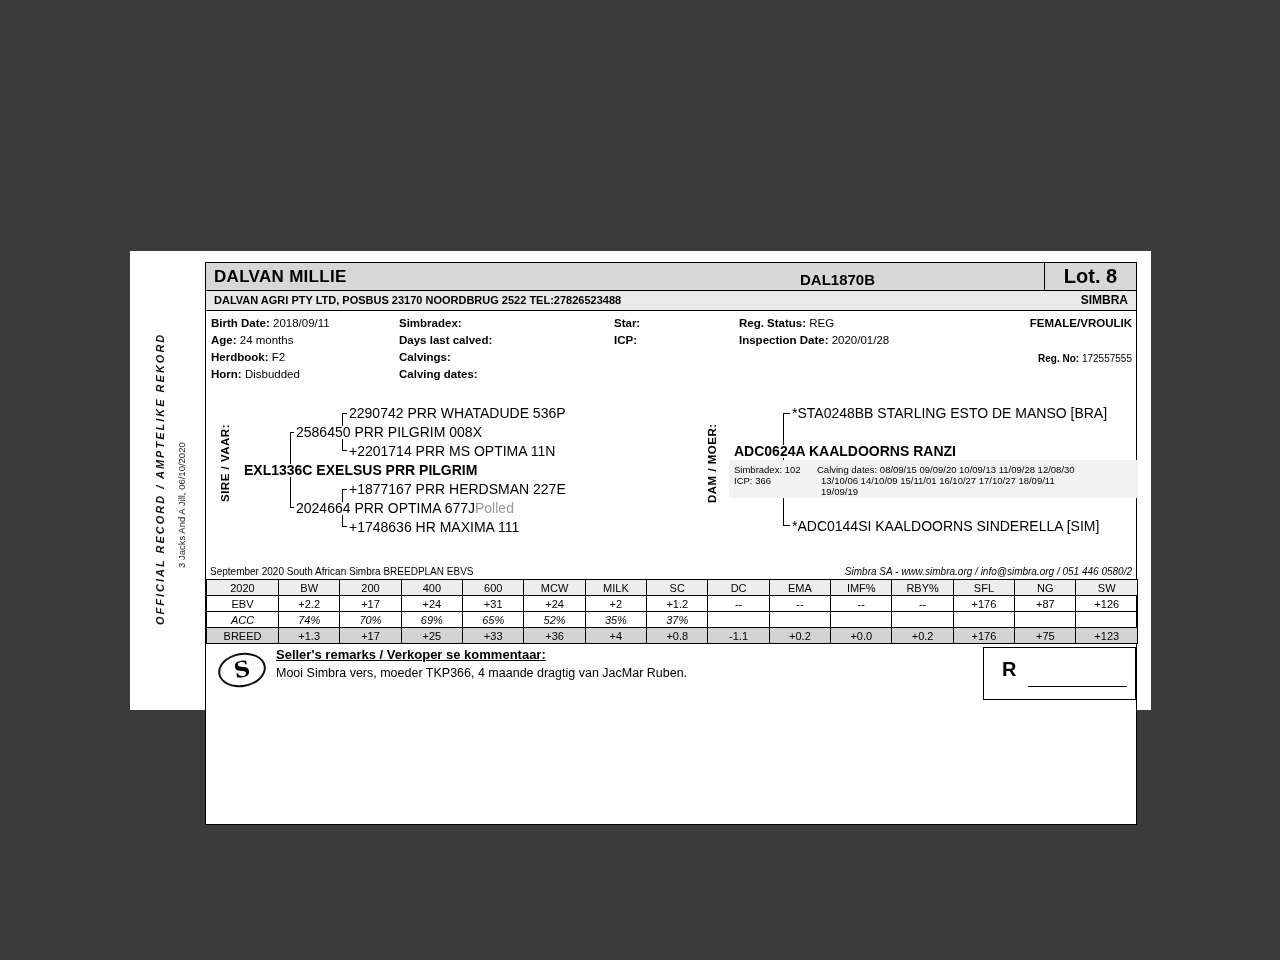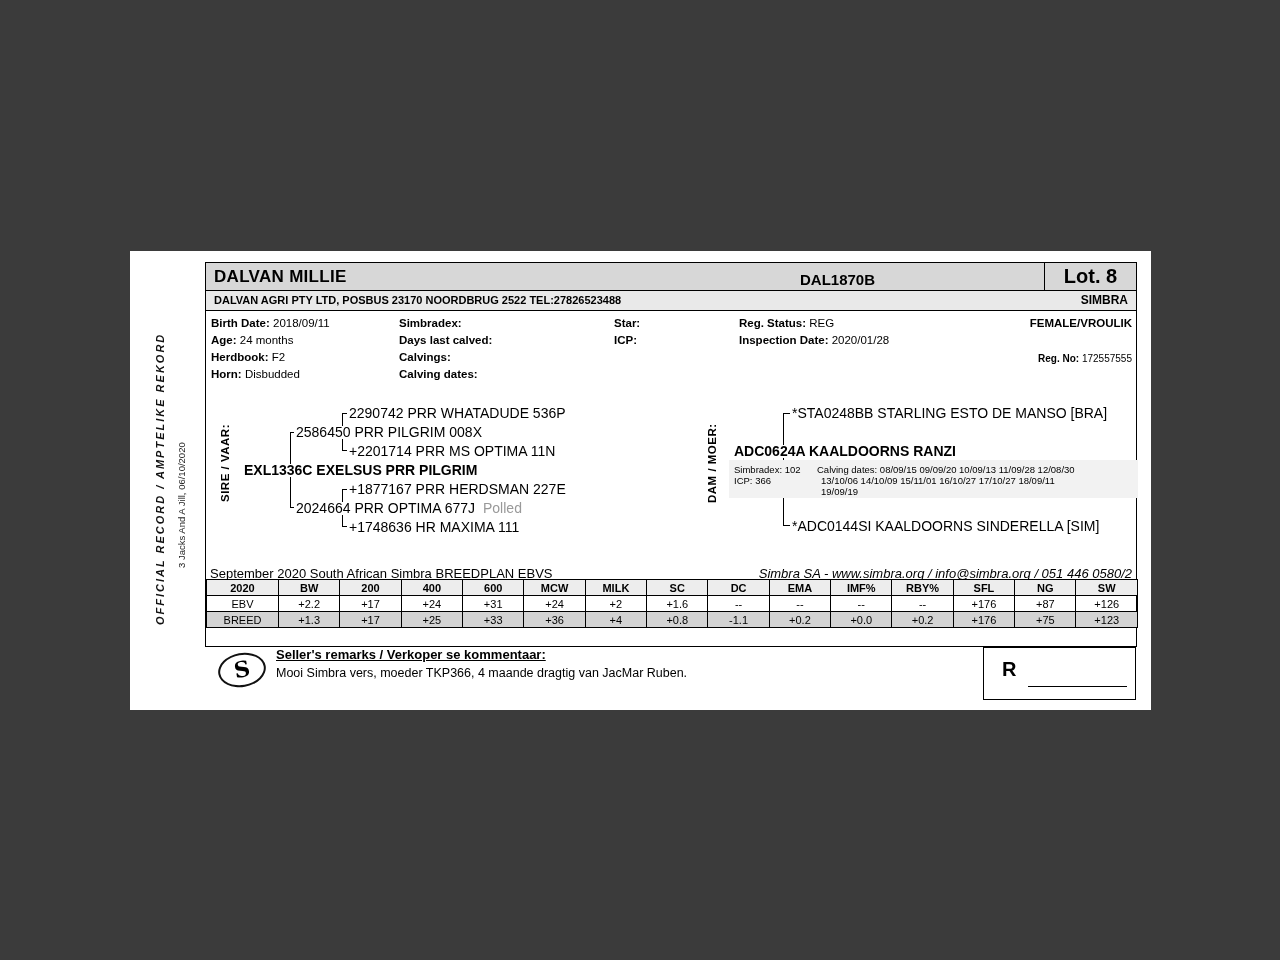--- a/index.html
+++ b/index.html
@@ -1,46 +1,46 @@
 <!DOCTYPE html>
 <html><head>
 <meta charset="utf-8">
 <style>
   *{margin:0;padding:0;box-sizing:border-box}
   html,body{width:1280px;height:960px}
   body{background:#3b3b3b;font-family:"Liberation Sans",sans-serif;position:relative;overflow:hidden;color:#000}
   .card{position:absolute;left:130px;top:251px;width:1021px;height:459px;background:#fff}
-  .sheet{position:absolute;left:75px;top:11px;width:932px;height:385px;border:1px solid #000;background:#fff}
+  .sheet{position:absolute;left:75px;top:11px;width:932px;height:563px;border:1px solid #000;background:#fff}
   .vtext{position:absolute;writing-mode:vertical-rl;transform:rotate(180deg);white-space:nowrap;text-align:center}
   .official{left:24px;top:78px;height:300px;font-size:11px;font-weight:bold;font-style:italic;letter-spacing:2px;color:#111}
   .saleinfo{left:46px;top:174px;height:160px;font-size:9.5px;color:#222}
   .hdr{position:absolute;left:0;top:0;width:100%;height:28px;background:#d7d7d7;border-bottom:1px solid #000}
   .animal-name{position:absolute;left:8px;top:4px;font-size:17px;font-weight:bold;letter-spacing:.3px}
   .animal-id{position:absolute;left:594px;top:8px;font-size:15px;font-weight:bold}
   .lot{position:absolute;right:0;top:0;width:92px;height:27px;border-left:1px solid #000;font-size:20px;font-weight:bold;text-align:center;line-height:26px}
   .addr{position:absolute;left:0;top:28px;width:100%;height:20px;background:#e9e9e9;border-bottom:1px solid #000}
   .breeder{position:absolute;left:8px;top:3px;font-size:11px;font-weight:bold}
   .breed{position:absolute;right:8px;top:2px;font-size:12px;font-weight:bold}
   .fld{position:absolute;font-size:11.5px;white-space:nowrap}
   .fld b{font-weight:bold}
   .sexfld{font-weight:bold}
   .regno{font-size:10px}
   .pedlabel{position:absolute;writing-mode:vertical-rl;transform:rotate(180deg);font-weight:bold;font-size:11.5px;text-align:center;letter-spacing:.5px}
   .ped{position:absolute;font-size:14px;line-height:13px;white-space:nowrap;background:#fff;padding:0 2px}
   .ped.bold{font-weight:bold}
-  .note{color:#999;padding-left:8px}
+  .note{color:#999;}
   .line{position:absolute;background:#000}
   .dambox{position:absolute;left:523px;top:197px;width:409px;height:38px;background:#f2f2f2;font-size:9.5px;line-height:11px}
   .dambox>span{position:absolute;white-space:nowrap}
-  .cap{position:absolute;top:303px;font-size:13px}
+  .cap{position:absolute;top:303px;font-size:10px}
   .capl{left:4px}
   .capr{right:4px;font-style:italic}
   table.ebv{position:absolute;left:0;top:316px;width:932px;border-collapse:collapse;table-layout:fixed}
   table.ebv th,table.ebv td{border:1px solid #000;height:16px;font-size:11px;text-align:center;padding:0;overflow:hidden;font-weight:normal}
-  table.ebv th{background:#ededed;font-weight:bold}
+  table.ebv th{background:#ededed;font-weight:normal}
   table.ebv col.c0{width:72px}
   tr.accrow td{font-style:italic}
   tr.breedrow td{background:#d3d3d3}
   td.rlabel{font-weight:bold}
   .slogo{position:absolute;left:12px;top:390px;width:48px;height:34px;border:2.5px solid #111;border-radius:50%;transform:rotate(-10deg);text-align:center;line-height:29px;font-size:22px;font-weight:bold;font-family:"DejaVu Serif",serif}
   .rtitle{position:absolute;left:70px;top:384px;font-size:13px;font-weight:bold;text-decoration:underline}
   .rtext{position:absolute;left:70px;top:403px;font-size:12.5px}
   .rbox{position:absolute;right:0;top:384px;width:153px;height:53px;border:1px solid #000;background:#fff}
   .rbox .cur{position:absolute;left:18px;top:10px;font-size:20px;font-weight:bold}
   .rbox .pline{position:absolute;left:44px;right:8px;bottom:12px;border-bottom:1.5px solid #000}
@@ -145,28 +145,45 @@
             <th>SW</th>
       </tr>
       <tr>
         <td class="rlabel">EBV</td>
             <td>+2.2</td>
             <td>+17</td>
             <td>+24</td>
             <td>+31</td>
             <td>+24</td>
             <td>+2</td>
-            <td>+1.6</td>
+            <td>+1.2</td>
             <td>--</td>
             <td>--</td>
             <td>--</td>
             <td>--</td>
             <td>+176</td>
             <td>+87</td>
             <td>+126</td>
+      </tr>
+      <tr class="accrow">
+        <td class="rlabel">ACC</td>
+            <td>74%</td>
+            <td>70%</td>
+            <td>69%</td>
+            <td>65%</td>
+            <td>52%</td>
+            <td>35%</td>
+            <td>37%</td>
+            <td></td>
+            <td></td>
+            <td></td>
+            <td></td>
+            <td></td>
+            <td></td>
+            <td></td>
       </tr>
       <tr class="breedrow">
         <td class="rlabel">BREED</td>
             <td>+1.3</td>
             <td>+17</td>
             <td>+25</td>
             <td>+33</td>
             <td>+36</td>
             <td>+4</td>
             <td>+0.8</td>

